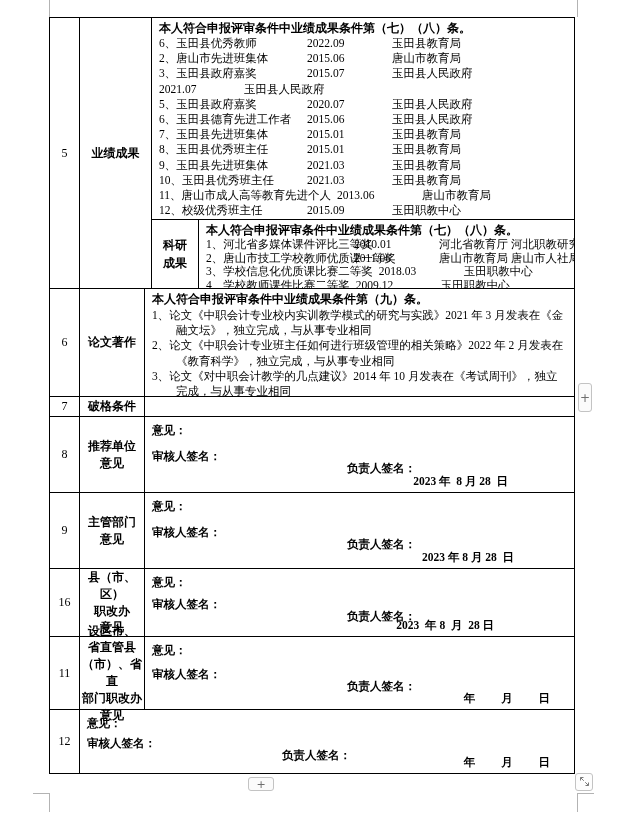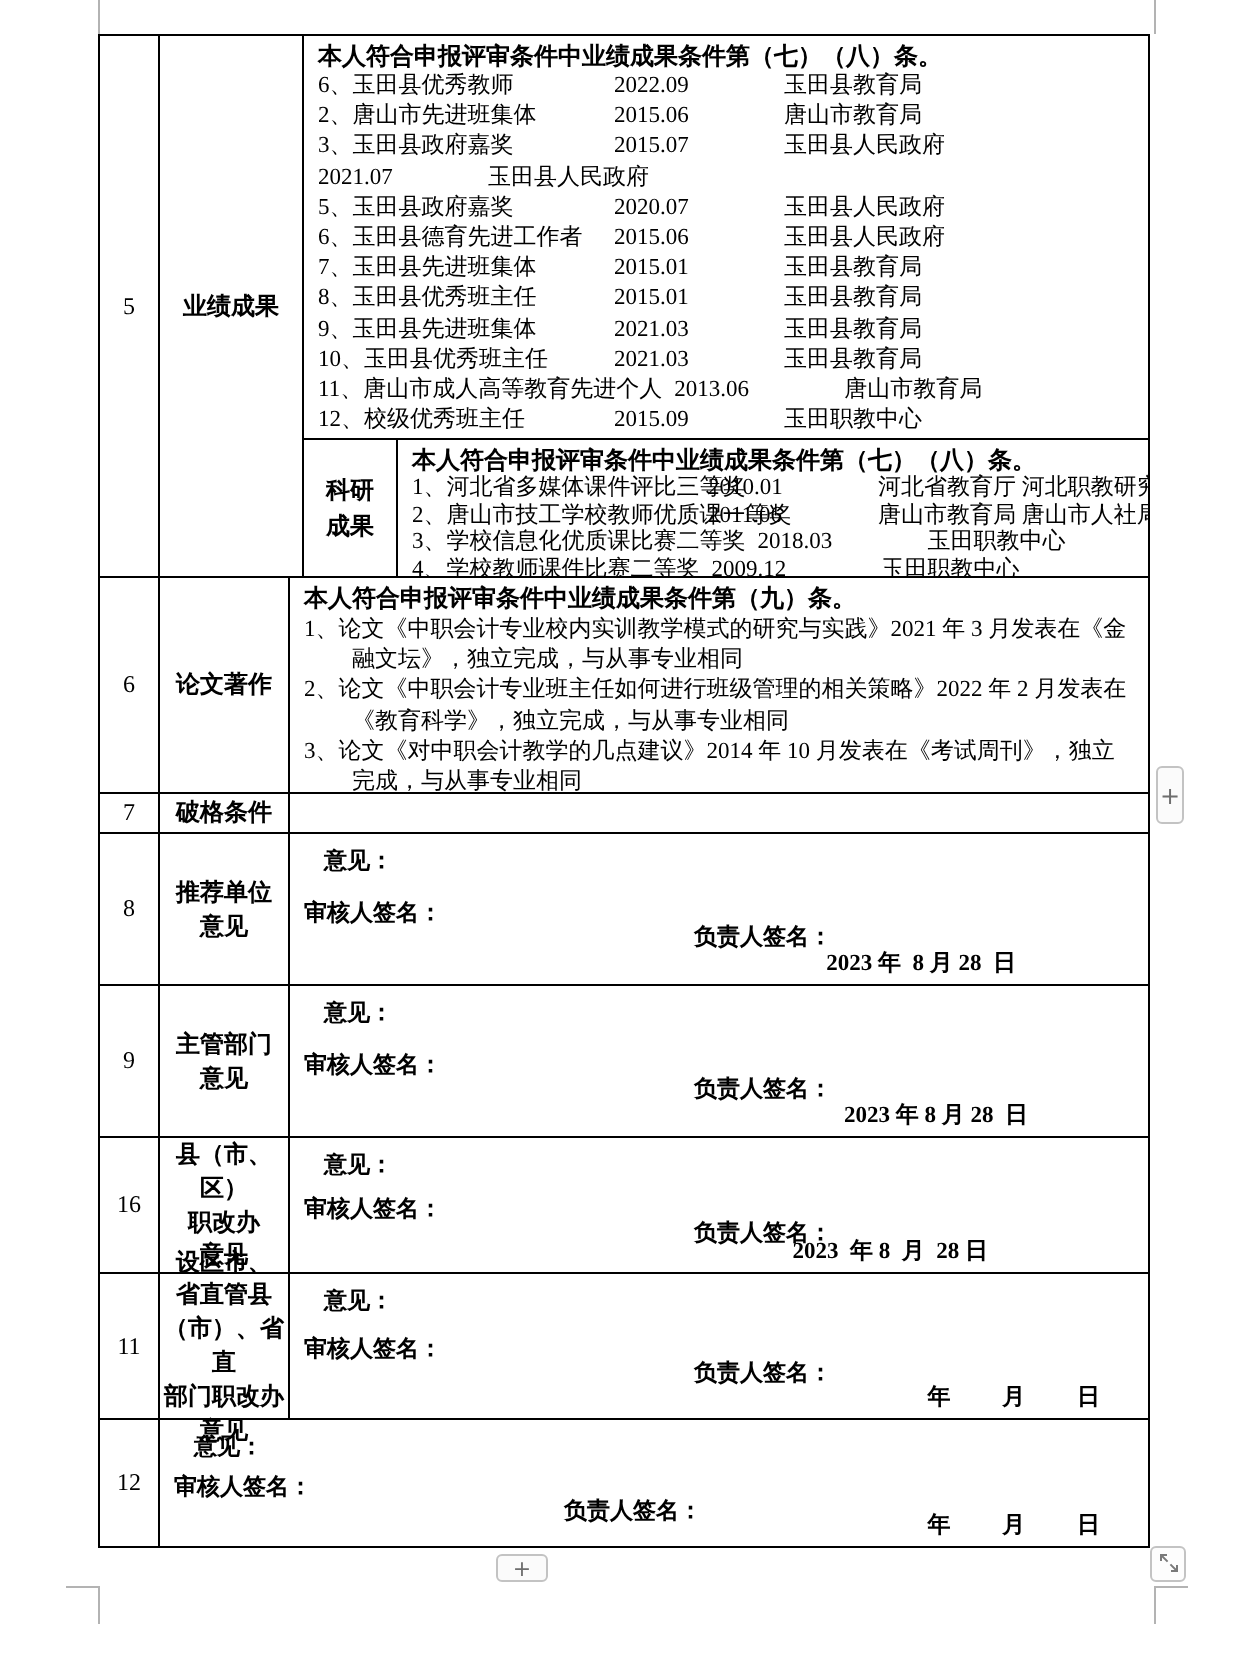--- a/index.html
+++ b/index.html
@@ -64,21 +64,21 @@
   .r7 { height:19px; }
 
   
   .r8 { height:75px; } .r9 { height:75px; } .r10 { height:67px; }
   .r11 { height:72px; } .r12 { height:63px; }
   .op-cell {
     flex:1; min-width:0; display:flex; flex-direction:column;
     justify-content:space-between; font-size:11.5px; font-weight:600;
     padding:6px 0 3px;
   }
-  .op-opinion { margin-left:17px; }
+  .op-opinion { margin-left:7px; }
   .op-sign { position:relative; margin-left:7px; height:15px; }
   .op-manager { position:absolute; left:195px; top:12px; }
   .op-date { text-align:right; white-space:pre; padding-right:64px; }
   .r8 .op-date { padding-right:66px; }
   .r9 .op-date { padding-right:60px; }
   .r10 .op-date { padding-right:80px; }
   .r11 .op-date, .r12 .op-date { padding-right:24px; }
 
   
   .ctl {

